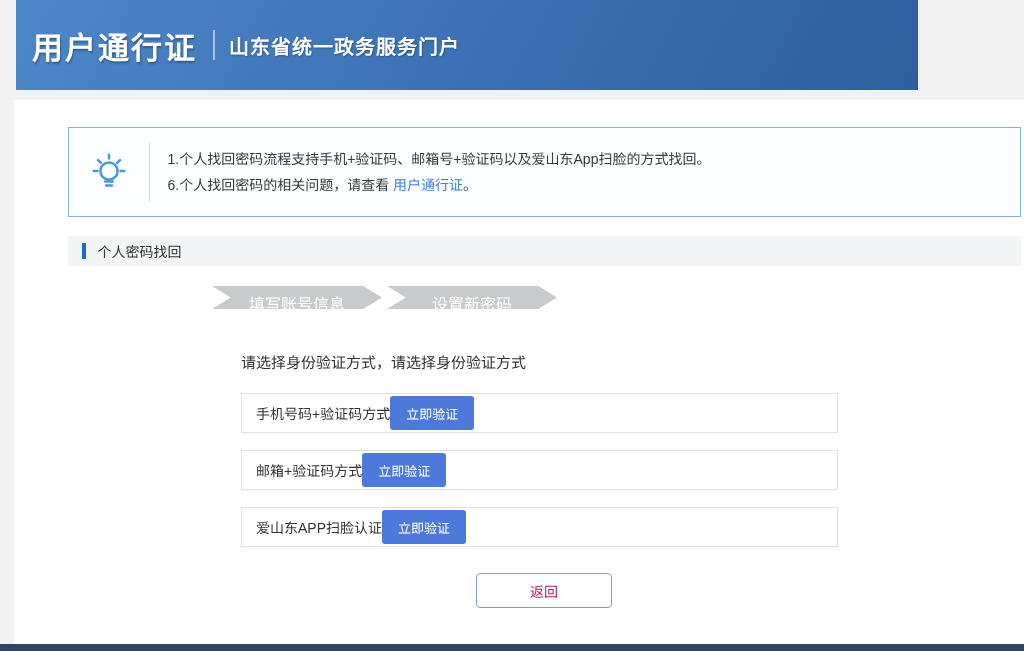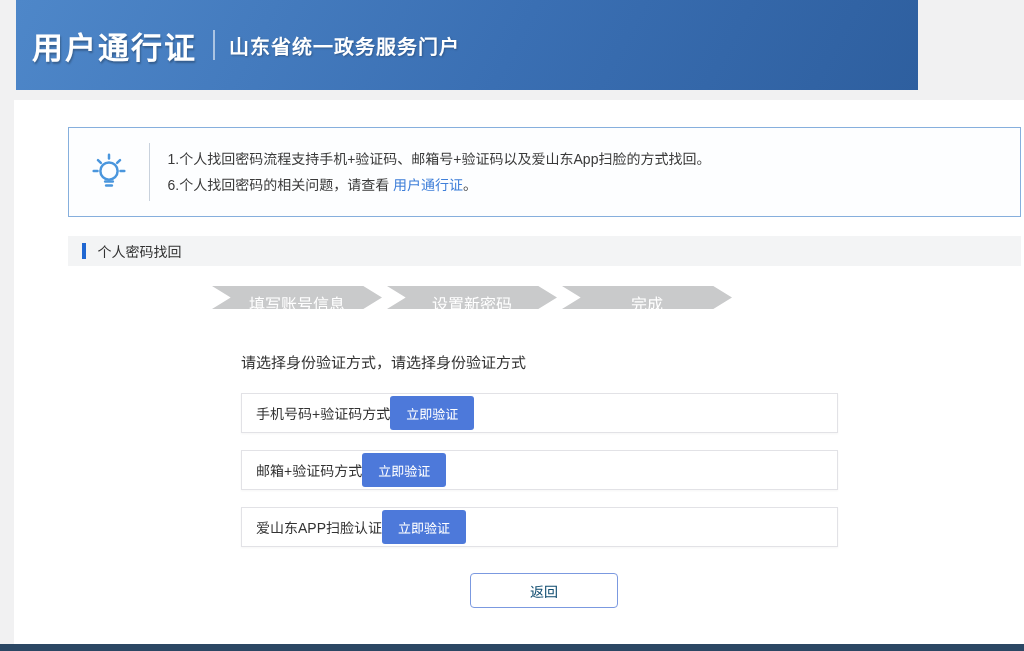--- a/index.html
+++ b/index.html
@@ -68,23 +68,23 @@
     padding:0 6px 0 14px;box-shadow:0 1px 2px rgba(0,0,0,.04);
   }
   .option-row + .option-row{margin-top:17px;}
   .option-label{font-size:14px;color:#333;}
   .verify-btn{
     width:84px;height:34px;border:none;border-radius:3px;
     background:#4d79da;color:#fff;font-size:13px;cursor:pointer;
     font-family:inherit;
   }
   .back-btn{
-    display:block;margin:26px auto 0;width:148px;height:35px;
+    display:block;margin:26px auto 0;width:136px;height:35px;
     background:#fff;border:1px solid #7b99e0;border-radius:4px;
-    color:#0c4a6e;font-size:14px;cursor:pointer;font-family:inherit;
+    color:#be185d;font-size:14px;cursor:pointer;font-family:inherit;
   }
   
   .footer-bar{
     position:absolute;left:0;bottom:0;width:1024px;height:7px;background:#2b4764;
   }
 </style>
 </head>
 <body>
 
 <div class="header">
@@ -116,21 +116,20 @@
   </div>
 
   <div class="section-bar">
     <span class="accent"></span>
     <span class="section-title">个人密码找回</span>
   </div>
 
   <div class="steps">
     <div class="step">填写账号信息</div>
     <div class="step">设置新密码</div>
-    <div class="step">完成</div>
   </div>
 
   <div class="intro">请选择身份验证方式，请选择身份验证方式</div>
 
   <div class="options">
     <div class="option-row">
       <span class="option-label">手机号码+验证码方式</span>
       <button class="verify-btn">立即验证</button>
     </div>
     <div class="option-row">

